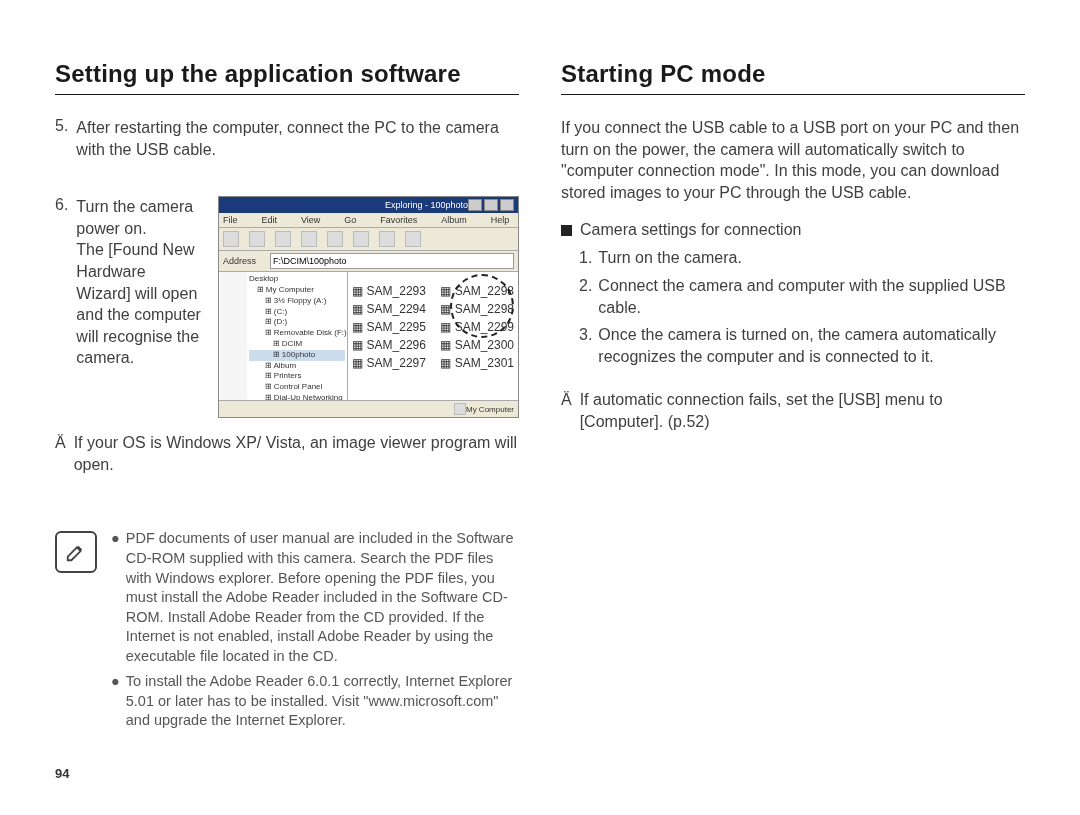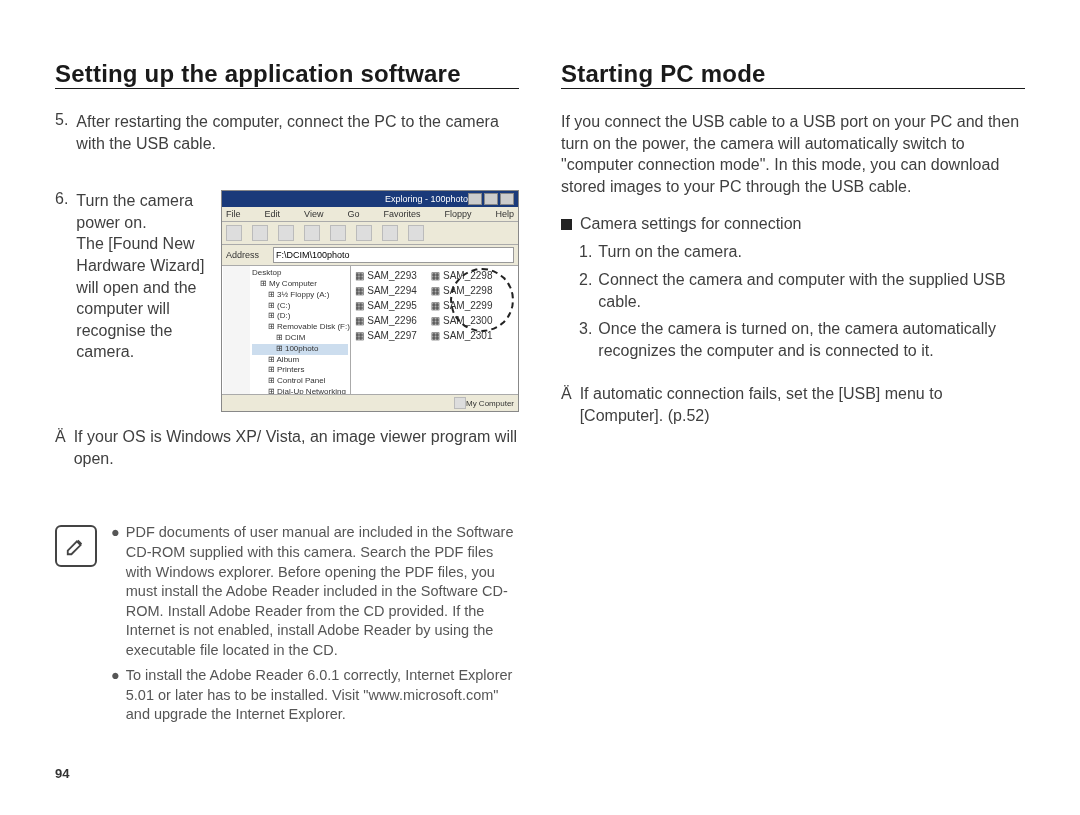--- a/index.html
+++ b/index.html
@@ -17,20 +17,21 @@
     box-sizing:border-box;
     padding:60px 55px 0 55px;
   }
   .cols{display:flex;gap:42px;}
   .col{flex:1 1 0;min-width:0;}
   .title{
     font-size:24px;
     font-weight:700;
     color:var(--heading);
     border-bottom:1.5px solid var(--line);
+    padding-bottom:6px;
     margin:0 0 22px 0;
     letter-spacing:0.2px;
   }
   .para{color:var(--fg);line-height:1.35;}
   ol.steps{list-style:none;margin:0;padding:0;}
   ol.steps > li{display:flex;gap:8px;margin:0 0 14px 0;}
   ol.steps > li > .num{flex:0 0 auto;}
   ol.steps > li > .body{flex:1 1 auto;}
   .step6row{display:flex;gap:14px;align-items:flex-start;}
   .step6text{flex:1 1 auto;}
@@ -48,21 +49,21 @@
   .fw-ticon{width:14px;height:14px;background:#ddd;border:1px solid #bbb;}
   .fw-addr{background:#ece9d8;border-bottom:1px solid #aaa;padding:2px 4px;display:flex;align-items:center;gap:14px;}
   .fw-addr input{flex:1;font-size:9px;height:14px;border:1px solid #999;background:#fff;padding:0 2px;}
   .fw-body{display:flex;height:142px;}
   .fw-tree{width:96px;border-right:1px solid #aaa;background:#fff;overflow:hidden;padding:2px 2px;font-size:8px;line-height:1.35;margin-left:28px;}
   .fw-tree .node{white-space:nowrap;}
   .fw-tree .ind1{padding-left:8px;}
   .fw-tree .ind2{padding-left:16px;}
   .fw-tree .ind3{padding-left:24px;}
   .fw-tree .sel{background:#cde;}
-  .fw-files{flex:1;background:#fff;padding:2px 4px;font-size:10px;line-height:1.5;position:relative;}
+  .fw-files{flex:1;background:#fff;padding:10px 4px;font-size:12px;line-height:1.5;position:relative;}
   .fw-files .f{white-space:nowrap;}
   .fw-circle{
     position:absolute;right:4px;top:2px;
     width:60px;height:60px;border:2px dashed #222;border-radius:50%;
     pointer-events:none;
   }
   .fw-status{position:absolute;left:0;right:0;bottom:0;height:16px;background:#ece9d8;border-top:1px solid #aaa;font-size:8px;display:flex;align-items:center;justify-content:flex-end;padding:0 4px;gap:0;}
 
   .notemark{color:var(--fg);}
   .notebox{display:flex;gap:14px;margin-top:54px;}
@@ -114,21 +115,21 @@
                 <span class="fw-btn"></span>
                 <span class="fw-btn"></span>
               </span>
             </div>
             <div class="fw-menu">
               <span>File</span>
               <span>Edit</span>
               <span>View</span>
               <span>Go</span>
               <span>Favorites</span>
-              <span>Floppy</span>
+              <span>Album</span>
               <span>Help</span>
             </div>
             <div class="fw-toolbar">
               <span class="fw-ticon"></span>
               <span class="fw-ticon"></span>
               <span class="fw-ticon"></span>
               <span class="fw-ticon"></span>
               <span class="fw-ticon"></span>
               <span class="fw-ticon"></span>
               <span class="fw-ticon"></span>

